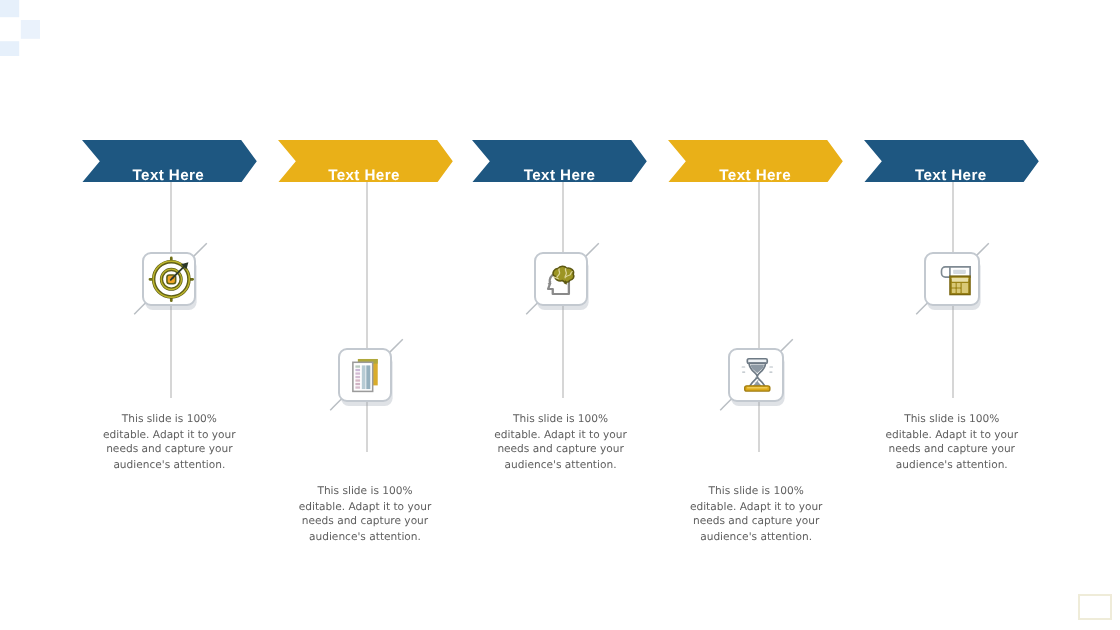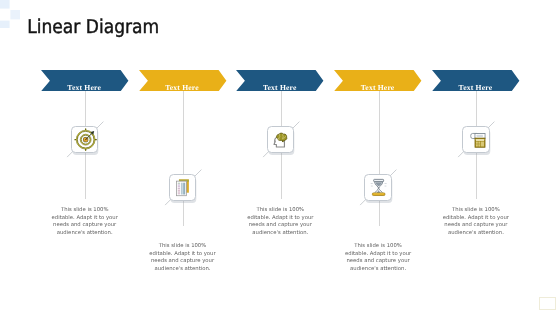--- a/index.html
+++ b/index.html
@@ -3,39 +3,38 @@
 <meta charset="utf-8">
 <style>
   html,body{margin:0;padding:0;}
   body{width:560px;height:315px;background:#ffffff;font-family:"DejaVu Sans",sans-serif;overflow:hidden;position:relative;-webkit-font-smoothing:antialiased;text-rendering:geometricPrecision;}
   .slide{position:absolute;left:0;top:0;width:560px;height:315px;}
   .title{position:absolute;transform:translateZ(0);left:27.2px;top:16.2px;font-size:19.0px;font-weight:400;color:#141414;-webkit-text-stroke:0.42px #141414;font-family:"DejaVu Sans Condensed","DejaVu Sans",sans-serif;white-space:nowrap;}
   .corner{position:absolute;left:0;top:0;}
   .step{position:absolute;top:0;width:88px;height:315px;}
   .chev{position:absolute;left:0;top:69.8px;}
   .chev svg{display:block;}
-  .chev-label{position:absolute;transform:translateZ(0);left:3.5px;top:77px;width:80px;height:21.3px;display:flex;align-items:center;justify-content:center;color:#ffffff;font-size:7.6px;font-weight:bold;letter-spacing:0.2px;font-family:Liberation Serif, serif;}
+  .chev-label{position:absolute;transform:translateZ(0);left:3.5px;top:77px;width:80px;height:21.3px;display:flex;align-items:center;justify-content:center;color:#ffffff;font-size:7.6px;font-weight:bold;letter-spacing:0.2px;font-family:Liberation Sans, sans-serif;}
   .vline{position:absolute;left:44.5px;width:1px;background:#d6d6d6;}
   .iconwrap{position:absolute;left:30.3px;width:27.5px;height:27px;}
   .iconbox{position:absolute;left:0;top:0;width:27.5px;height:27px;border:0.8px solid #c3c9d0;border-radius:4.5px;background:#fff;box-sizing:border-box;box-shadow:0.9px 2.6px 0 -0.6px rgba(150,160,172,0.30);}
   .diagsvg{position:absolute;left:-9px;top:-9px;width:45.5px;height:45px;overflow:visible;}
   .iconsvg{position:absolute;left:2.6px;top:2.8px;width:23.3px;height:23.3px;}
   .body-text{position:absolute;transform:translateZ(0);left:-6px;width:100px;font-size:5.3px;color:#606060;line-height:7.5px;text-align:center;font-family:"DejaVu Sans",sans-serif;white-space:pre-line;}
   .wm{position:absolute;left:538.8px;top:296.5px;width:17.2px;height:13.2px;border:1.3px solid #efecd9;box-sizing:border-box;}
 </style>
 </head>
 <body>
 
 <div class="slide">
   <svg class="corner" width="40" height="34" viewBox="0 0 40 34">
     <rect x="0" y="0" width="9.6" height="8.6" fill="#e6f0fb"></rect>
     <rect x="10.4" y="10" width="9.6" height="9.4" fill="#eaf2fc"></rect>
     <rect x="0" y="20.6" width="9.6" height="7.4" fill="#e6f0fb"></rect>
   </svg>
-  <div class="title">Linear Diagram</div>
   <div id="steps">
       <div class="step" style="left: 40.7px;">
    <div class="chev">
      <svg width="88" height="21.3" viewBox="0 0 88 21.3">
             <path d="M0 0 H79.6 L87.4 10.65 L79.6 21.3 H0 L8.9 10.65 Z" fill="#1E5781"></path>
           </svg>
    </div>
    <div class="chev-label">Text Here</div>
    <div class="vline" style="top:91.1px;height:108.4px;"></div>
    <div class="iconwrap" style="top:125.5px;">

